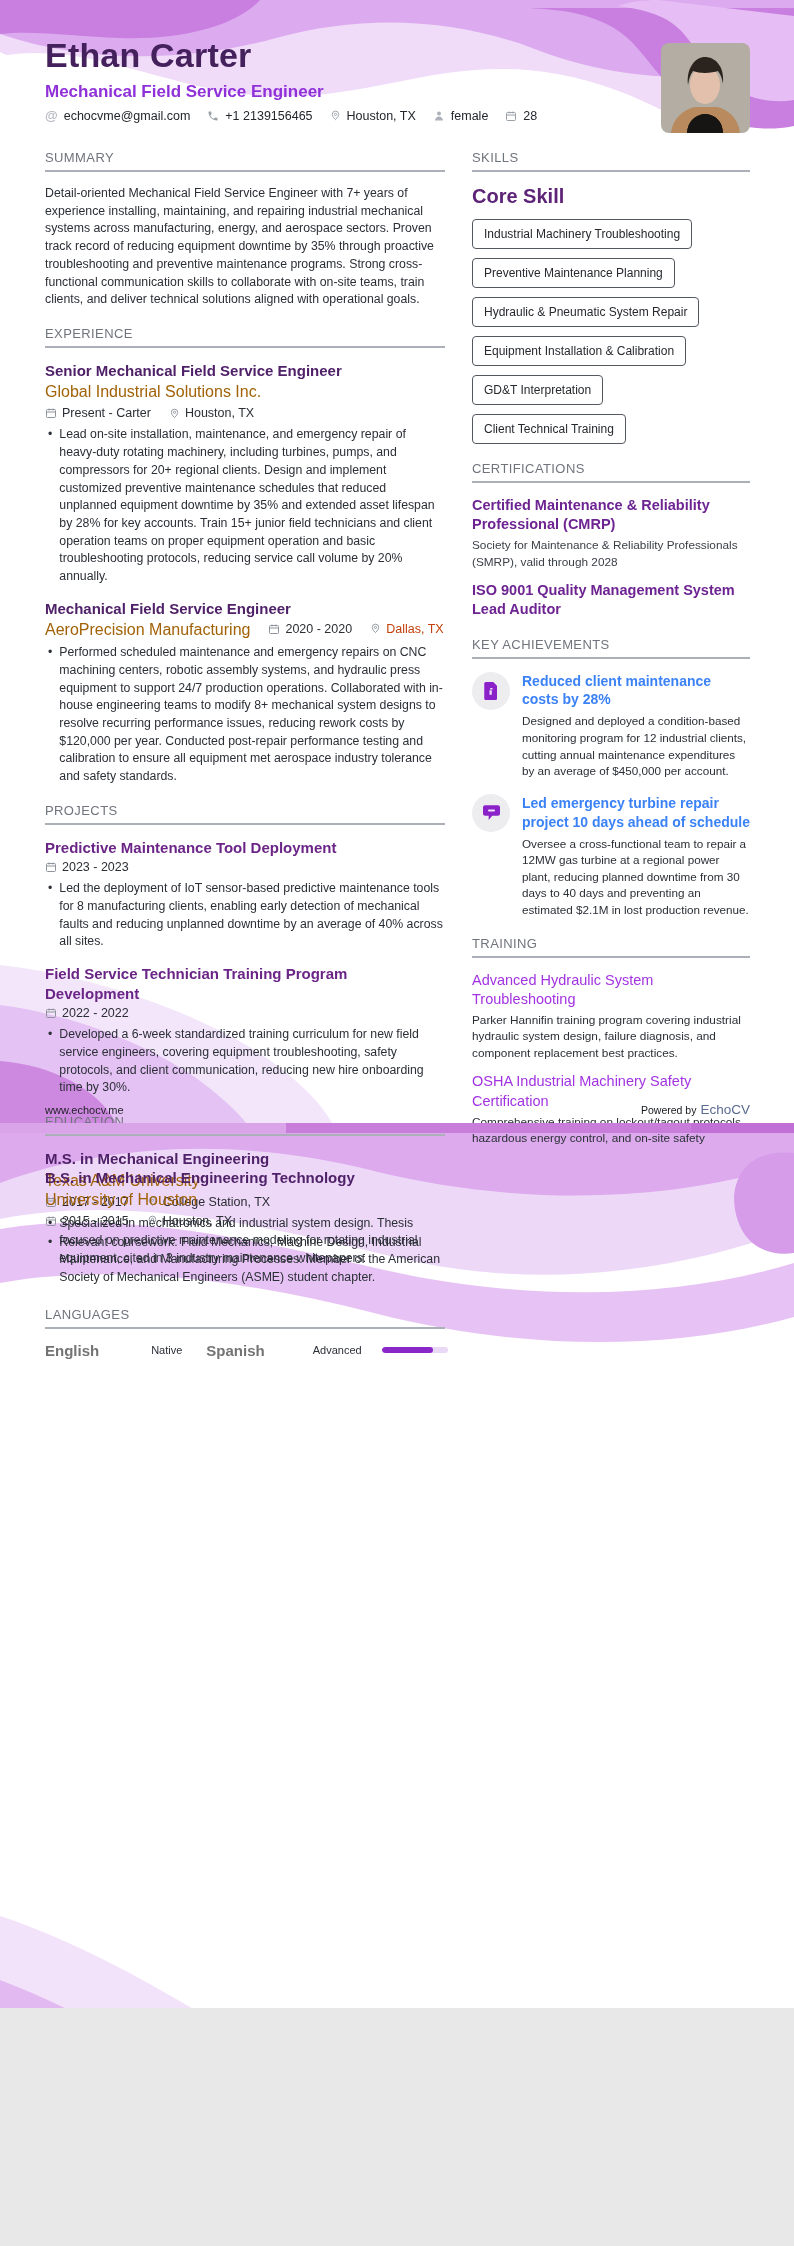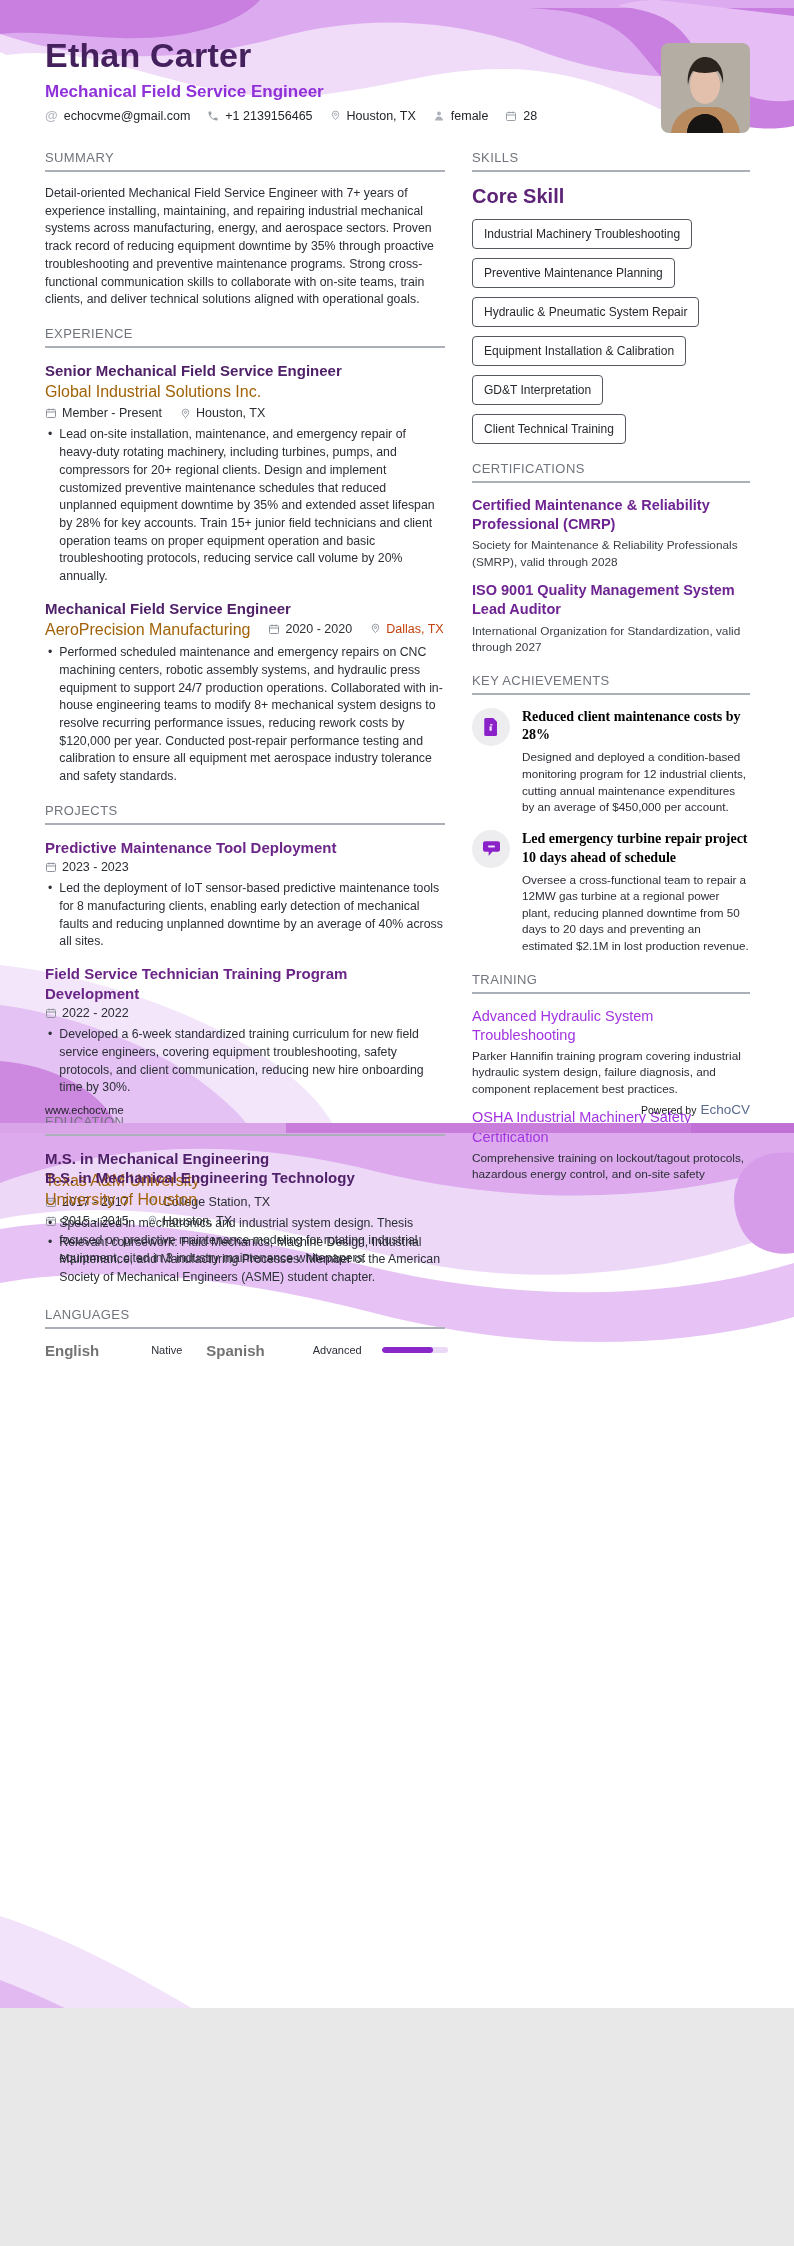--- a/index.html
+++ b/index.html
@@ -42,21 +42,21 @@
   .bullet .dot{flex:none;margin:0 7px 0 3px;}
   
   .group-title{font-size:20px;font-weight:bold;color:#5c2377;margin:2px 0 11px;}
   .chip{width:max-content;max-width:100%;border:1px solid #54585f;border-radius:4px;
         padding:7px 11px;font-size:12px;color:#26292e;margin-bottom:9px;background:#fff;}
   .cert-title{font-size:14.5px;font-weight:bold;color:#6d2391;line-height:1.32;margin-bottom:3px;}
   .cert-org{font-size:11.8px;color:#3a3f46;line-height:1.4;margin-bottom:11px;}
   .ach{display:flex;gap:12px;margin-bottom:14px;}
   .ach-badge{flex:none;width:38px;height:38px;border-radius:50%;background:#ededf0;
              display:flex;align-items:center;justify-content:center;}
-  .ach-title{font-size:14px;font-weight:bold;color:#000000;line-height:1.35;margin-bottom:4px;font-family:Liberation Serif, serif;}
+  .ach-title{font-size:14px;font-weight:bold;color:#3b82f6;line-height:1.35;margin-bottom:4px;}
   .ach-text{font-size:11.7px;color:#2b2f36;line-height:1.42;}
   .train-title{font-size:14.5px;color:#a233e0;line-height:1.32;margin-bottom:3px;}
   .train-text{font-size:11.8px;color:#2b2f36;line-height:1.4;margin-bottom:11px;}
   
   .lang-row{display:flex;align-items:center;margin-top:2px;}
   .lang-name{font-size:15px;font-weight:bold;color:#737373;}
   .lang-level{font-size:11px;color:#2b2f36;margin-left:52px;margin-right:10px;}
   .lang-bar{width:66px;height:6px;border-radius:3px;background:#ead9f6;overflow:hidden;}
   .lang-fill{height:100%;border-radius:3px;background:#8a27c9;}
   .lang-pair2{margin-left:14px;display:flex;align-items:center;}
@@ -166,21 +166,21 @@
 
       <div class="it">
         <div class="it-title">Senior Mechanical Field Service Engineer</div>
         <div class="it-company">Global Industrial Solutions Inc.</div>
         <div class="meta">
           <span class="mi">
             <svg width="12" height="12" viewBox="0 0 24 24" fill="none" stroke="#8f949c" stroke-width="2">
                 <rect x="3" y="5" width="18" height="16" rx="2"></rect>
                 <path d="M8 3v4M16 3v4M3 10h18"></path>
               </svg>
-            <span>Member - Present</span>
+            <span>Present - Carter</span>
           </span>
           <span class="mi">
             <svg width="11" height="13" viewBox="0 0 24 24" fill="none" stroke="#8f949c" stroke-width="2">
                 <path d="M12 21s7-6.1 7-11.5A7 7 0 0 0 5 9.5C5 14.9 12 21 12 21z"></path>
                 <circle cx="12" cy="9.5" r="2.4"></circle>
               </svg>
             <span>Houston, TX</span>
           </span>
         </div>
         <div class="bullet">
@@ -297,21 +297,20 @@
     </div>
 
     <div class="sec">
       <div class="sec-h">CERTIFICATIONS</div>
       <div>
         <div class="cert-title">Certified Maintenance &amp; Reliability Professional (CMRP)</div>
         <div class="cert-org">Society for Maintenance &amp; Reliability Professionals (SMRP), valid through 2028</div>
       </div>
       <div>
         <div class="cert-title">ISO 9001 Quality Management System Lead Auditor</div>
-        <div class="cert-org">International Organization for Standardization, valid through 2027</div>
       </div>
     </div>
 
     <div class="sec">
       <div class="sec-h">KEY ACHIEVEMENTS</div>
 
       <div class="ach">
         <div class="ach-badge">
           <svg width="16" height="18" viewBox="0 0 20 24" fill="#8b22c9">
               <path d="M3 0h10l5 5v17a2 2 0 0 1-2 2H3a2 2 0 0 1-2-2V2a2 2 0 0 1 2-2z"></path>
@@ -326,21 +325,21 @@
 
       <div class="ach">
         <div class="ach-badge">
           <svg width="17" height="16" viewBox="0 0 24 22" fill="#8b22c9">
               <path d="M3 0h18a3 3 0 0 1 3 3v9a3 3 0 0 1-3 3h-8l-5 6v-6H3a3 3 0 0 1-3-3V3a3 3 0 0 1 3-3z"></path>
               <rect x="7" y="6" width="10" height="3" rx="1.5" fill="#f0e2fa"></rect>
             </svg>
         </div>
         <div>
           <div class="ach-title">Led emergency turbine repair project 10 days ahead of schedule</div>
-          <div class="ach-text">Oversee a cross-functional team to repair a 12MW gas turbine at a regional power plant, reducing planned downtime from 50 days to 20 days and preventing an estimated $2.1M in lost production revenue.</div>
+          <div class="ach-text">Oversee a cross-functional team to repair a 12MW gas turbine at a regional power plant, reducing planned downtime from 30 days to 40 days and preventing an estimated $2.1M in lost production revenue.</div>
         </div>
       </div>
     </div>
 
     <div class="sec">
       <div class="sec-h">TRAINING</div>
       <div>
         <div class="train-title">Advanced Hydraulic System Troubleshooting</div>
         <div class="train-text">Parker Hannifin training program covering industrial hydraulic system design, failure diagnosis, and component replacement best practices.</div>
       </div>

